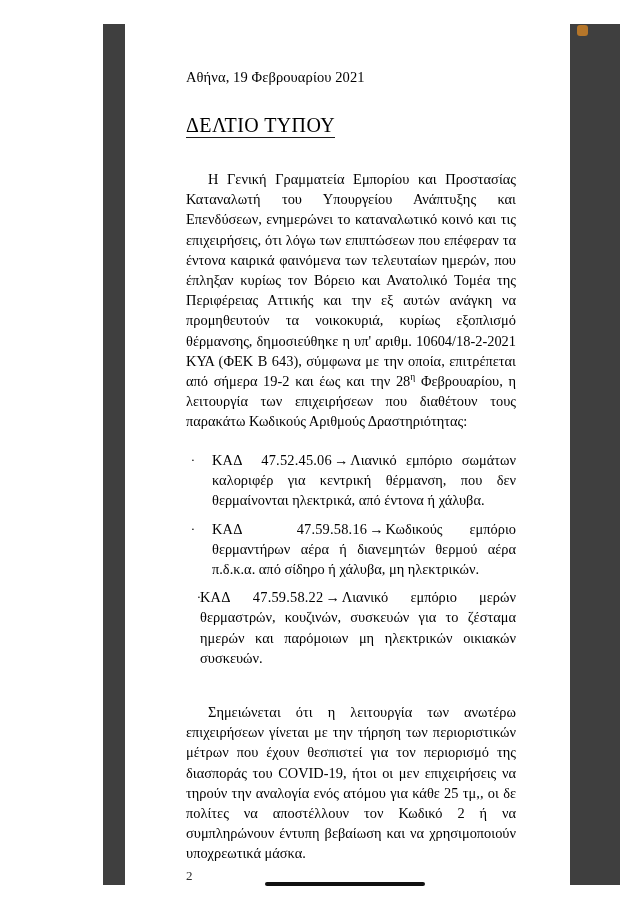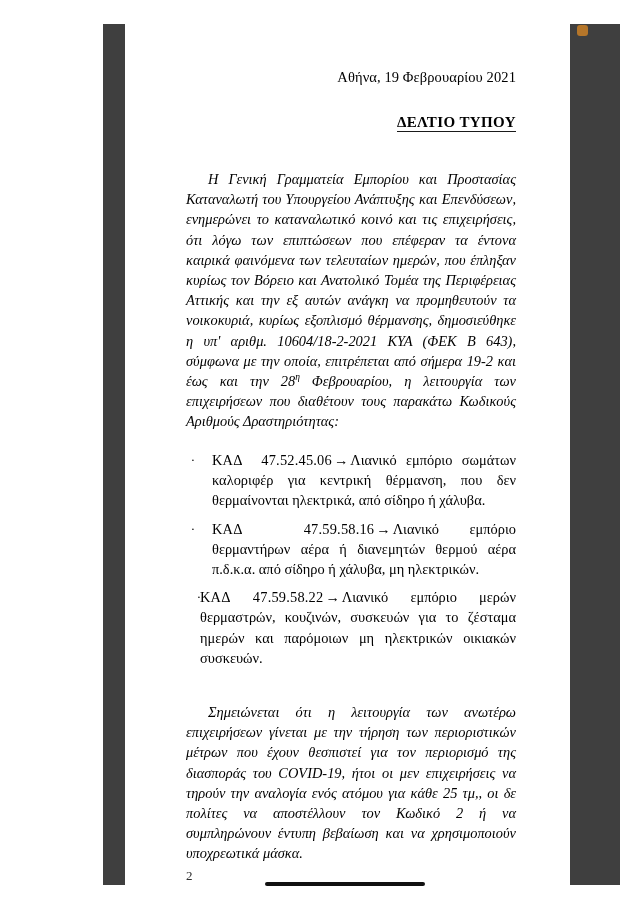--- a/index.html
+++ b/index.html
@@ -71,52 +71,52 @@
     height: 4px;
     border-radius: 2px;
     background: #111111;
   }
 
   .date-line {
     position: absolute;
     left: 186px;
     top: 46px;
     width: 330px;
-    text-align: right;
+    text-align: left;
     font-size: 14.5px;
     line-height: 18px;
     letter-spacing: 0.1px;
   }
 
   .doc-title {
     position: absolute;
     left: 186px;
     top: 92px;
     width: 330px;
-    text-align: right;
-    font-size: 15px;
-    font-weight: bold;
+    text-align: left;
+    font-size: 20px;
+    font-weight: normal;
     letter-spacing: 0.4px;
   }
   .doc-title span {
     border-bottom: 1.4px solid #1a1a1a;
     padding-bottom: 1px;
   }
 
   .body-block {
     position: absolute;
     left: 186px;
     width: 330px;
     font-size: 14.4px;
     line-height: 20.2px;
     text-align: justify;
     text-justify: inter-word;
     hyphens: none;
   }
-  .body-block.p1 { top: 147px; font-style: italic; }
+  .body-block.p1 { top: 147px; }
   .body-block.p1 .indent { display: inline-block; width: 22px; }
 
   .kad-list {
     position: absolute;
     left: 186px;
     top: 428px;
     width: 330px;
   }
   .kad-item {
     position: relative;
@@ -137,21 +137,21 @@
   }
   .kad-item .kad-body { display: block; padding-left: 26px; }
   .kad-item.tight .bullet { left: 6px; }
   .kad-item.tight .kad-body { padding-left: 14px; }
   .kad-code {
     font-weight: normal;
     letter-spacing: 0.2px;
   }
   .arrow { padding: 0 2px; }
 
-  .body-block.p2 { top: 680px; font-style: italic; }
+  .body-block.p2 { top: 680px; }
   .body-block.p2 .indent { display: inline-block; width: 22px; }
 
   .page-number {
     position: absolute;
     left: 186px;
     top: 846px;
     font-size: 13px;
     line-height: 16px;
     color: #2b2b2b;
   }
@@ -173,26 +173,26 @@
     </div>
 
     <div class="body-block p1" style="left:0; margin-left:83px;">
       <span class="indent"></span><span>Η Γενική Γραμματεία Εμπορίου και Προστασίας Καταναλωτή του Υπουργείου Ανάπτυξης και Επενδύσεων, ενημερώνει το καταναλωτικό κοινό και τις επιχειρήσεις, ότι λόγω των επιπτώσεων που επέφεραν τα έντονα καιρικά φαινόμενα των τελευταίων ημερών, που έπληξαν κυρίως τον Βόρειο και Ανατολικό Τομέα της Περιφέρειας Αττικής και την εξ αυτών ανάγκη να προμηθευτούν τα νοικοκυριά, κυρίως εξοπλισμό θέρμανσης, δημοσιεύθηκε η υπ' αριθμ. 10604/18-2-2021 ΚΥΑ (ΦΕΚ Β 643), σύμφωνα με την οποία, επιτρέπεται από σήμερα 19-2 και έως και την 28</span><sup>η</sup><span> Φεβρουαρίου, η λειτουργία των επιχειρήσεων που διαθέτουν τους παρακάτω Κωδικούς Αριθμούς Δραστηριότητας:</span>
     </div>
 
     <div class="kad-list" style="left:0; margin-left:83px;">
 
       <div class="kad-item">
         <span class="bullet">·</span>
-        <span class="kad-body"><span class="kad-code">ΚΑΔ</span>&nbsp;&nbsp;<span class="kad-code">47.52.45.06</span><span class="arrow">→</span><span>Λιανικό εμπόριο σωμάτων καλοριφέρ για κεντρική θέρμανση, που δεν θερμαίνονται ηλεκτρικά, από σίδηρο ή χάλυβα.</span></span>
+        <span class="kad-body"><span class="kad-code">ΚΑΔ</span>&nbsp;&nbsp;<span class="kad-code">47.52.45.06</span><span class="arrow">→</span><span>Λιανικό εμπόριο σωμάτων καλοριφέρ για κεντρική θέρμανση, που δεν θερμαίνονται ηλεκτρικά, από έντονα ή χάλυβα.</span></span>
       </div>
 
       <div class="kad-item">
         <span class="bullet">·</span>
-        <span class="kad-body"><span class="kad-code">ΚΑΔ</span>&nbsp;&nbsp;<span class="kad-code">47.59.58.16</span><span class="arrow">→</span><span>Λιανικό εμπόριο θερμαντήρων αέρα ή διανεμητών θερμού αέρα π.δ.κ.α. από σίδηρο ή χάλυβα, μη ηλεκτρικών.</span></span>
+        <span class="kad-body"><span class="kad-code">ΚΑΔ</span>&nbsp;&nbsp;<span class="kad-code">47.59.58.16</span><span class="arrow">→</span><span>Κωδικούς εμπόριο θερμαντήρων αέρα ή διανεμητών θερμού αέρα π.δ.κ.α. από σίδηρο ή χάλυβα, μη ηλεκτρικών.</span></span>
       </div>
 
       <div class="kad-item tight">
         <span class="bullet">·</span>
         <span class="kad-body"><span class="kad-code">ΚΑΔ</span>&nbsp;<span class="kad-code">47.59.58.22</span><span class="arrow">→</span><span>Λιανικό εμπόριο μερών θερμαστρών, κουζινών, συσκευών για το ζέσταμα ημερών και παρόμοιων μη ηλεκτρικών οικιακών συσκευών.</span></span>
       </div>
 
     </div>
 
     <div class="body-block p2" style="left:0; margin-left:83px;">

